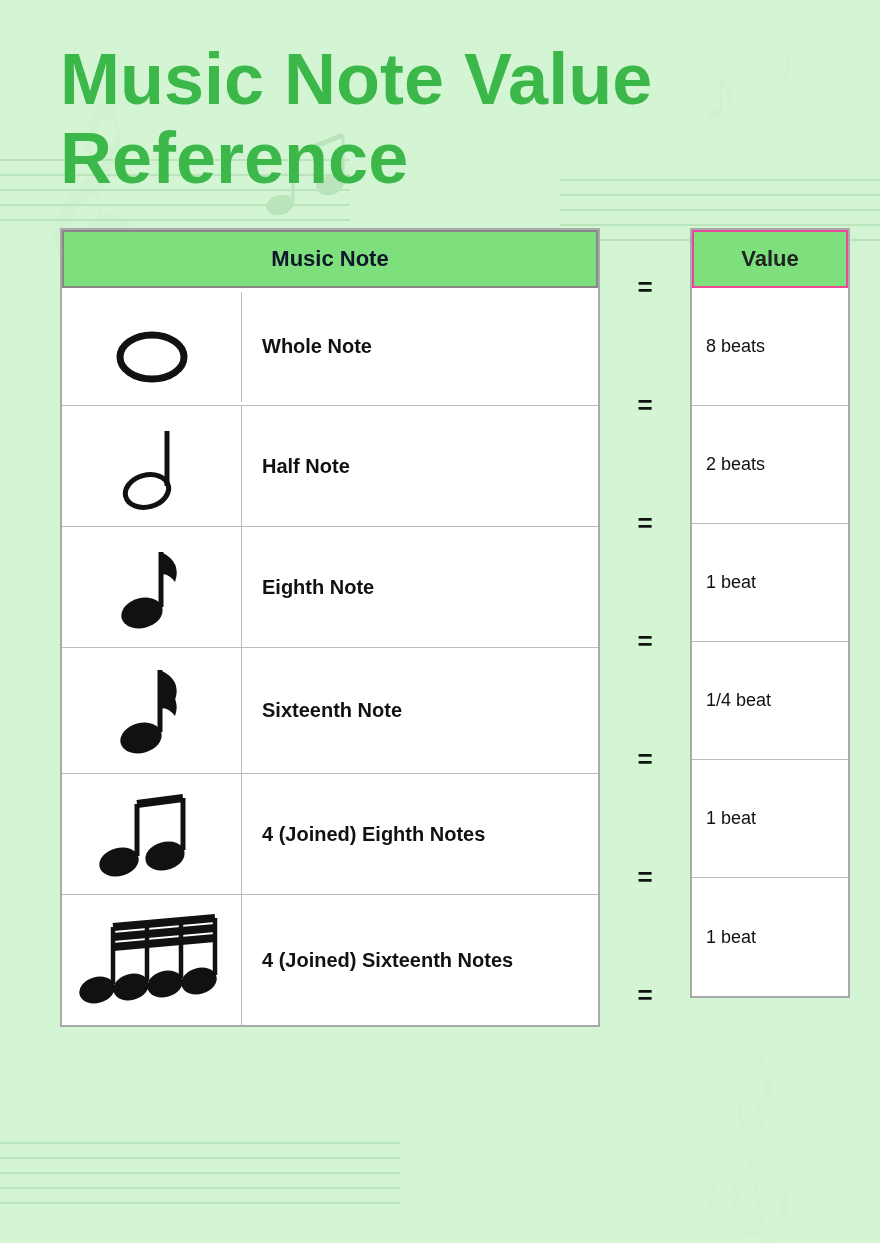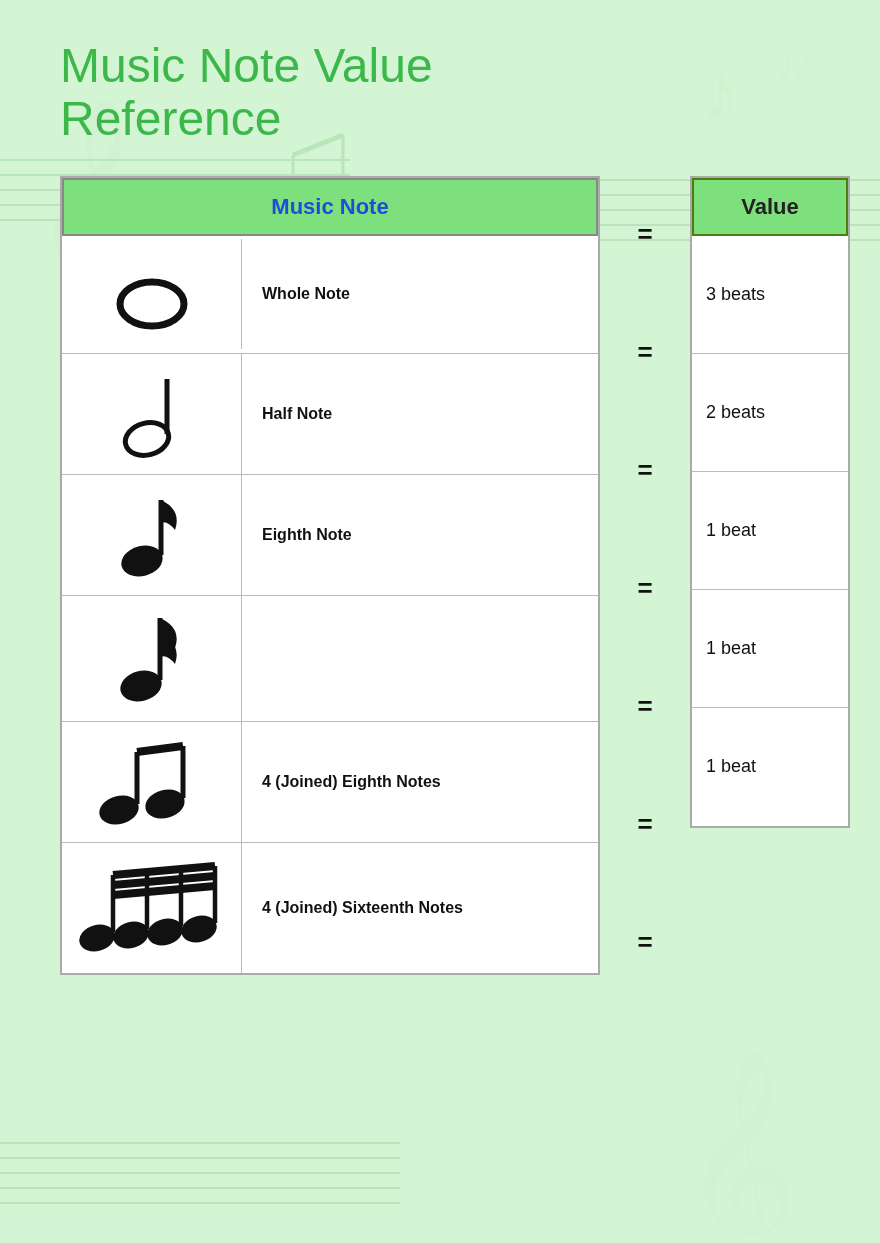--- a/index.html
+++ b/index.html
@@ -17,22 +17,22 @@
       position: relative;
       z-index: 1;
       padding: 40px 60px 40px 60px;
     }
 
     .title-section {
       margin-bottom: 30px;
     }
 
     .main-title {
-      font-size: 48px;
-      font-weight: 400;
+      font-size: 72px;
+      font-weight: 700;
       color: #3cb84a;
       line-height: 1.1;
       font-family: Arial, sans-serif;
     }
 
     .table-area {
       display: flex;
       gap: 20px;
       align-items: flex-start;
     }
@@ -42,21 +42,21 @@
       border: 2px solid #aaa;
     }
 
     .left-header {
       background-color: #7de07d;
       border: 2px solid #888;
       text-align: center;
       padding: 14px 10px;
       font-size: 22px;
       font-weight: bold;
-      color: #1d4ed8;
+      color: #0f172a;
     }
 
     .left-body {
       background: white;
     }
 
     .note-row {
       display: flex;
       border-bottom: 1px solid #bbb;
       align-items: center;
@@ -74,21 +74,21 @@
       align-items: center;
       justify-content: center;
       border-right: 1px solid #bbb;
       padding: 10px;
       font-size: 70px;
     }
 
     .note-name-cell {
       flex: 1;
       padding: 10px 20px;
-      font-size: 16px;
+      font-size: 20px;
       font-weight: bold;
       color: #111;
     }
 
     .equals-col {
       display: flex;
       flex-direction: column;
       align-items: center;
       justify-content: flex-start;
       padding-top: 0;
@@ -106,21 +106,21 @@
       color: #111;
     }
 
     .right-table {
       flex: 0 0 160px;
       border: 2px solid #aaa;
     }
 
     .right-header {
       background-color: #7de07d;
-      border: 2px solid #4d7c0f;
+      border: 2px solid #ec4899;
       text-align: center;
       padding: 14px 10px;
       font-size: 22px;
       font-weight: bold;
       color: #222;
     }
 
     .right-body {
       background: white;
     }
@@ -247,20 +247,23 @@
           <div class="note-icon-cell">
             <svg width="70" height="105" viewBox="0 0 70 105" xmlns="http://www.w3.org/2000/svg">
               <ellipse cx="24" cy="80" rx="21" ry="15" fill="#111" transform="rotate(-15,24,80)"></ellipse>
               <line x1="43" y1="74" x2="43" y2="12" stroke="#111" stroke-width="5"></line>
 
               <path d="M43 12 Q65 22 58 42 Q50 32 43 35" fill="#111"></path>
 
               <path d="M43 28 Q65 38 58 58 Q50 48 43 51" fill="#111"></path>
             </svg>
           </div>
+          <div class="note-name-cell">
+            <span>Sixteenth Note</span>
+          </div>
         </div>
 
         <div class="note-row">
           <div class="note-icon-cell">
             <svg width="110" height="100" viewBox="0 0 110 100" xmlns="http://www.w3.org/2000/svg">
 
               <ellipse cx="22" cy="78" rx="20" ry="14" fill="#111" transform="rotate(-15,22,78)"></ellipse>
               <line x1="40" y1="72" x2="40" y2="20" stroke="#111" stroke-width="5"></line>
 
               <ellipse cx="68" cy="72" rx="20" ry="14" fill="#111" transform="rotate(-15,68,72)"></ellipse>
@@ -328,27 +331,30 @@
           <span>=</span>
         </div>
     </div>
 
     <div class="right-table">
       <div class="right-header">
         <span>Value</span>
       </div>
       <div class="right-body">
         <div class="value-cell">
-            <span>3 beats</span>
+            <span>8 beats</span>
           </div>
         <div class="value-cell">
             <span>2 beats</span>
           </div>
         <div class="value-cell">
             <span>1 beat</span>
+          </div>
+        <div class="value-cell">
+            <span>1/4 beat</span>
           </div>
         <div class="value-cell">
             <span>1 beat</span>
           </div>
         <div class="value-cell">
             <span>1 beat</span>
           </div>
       </div>
     </div>
 

